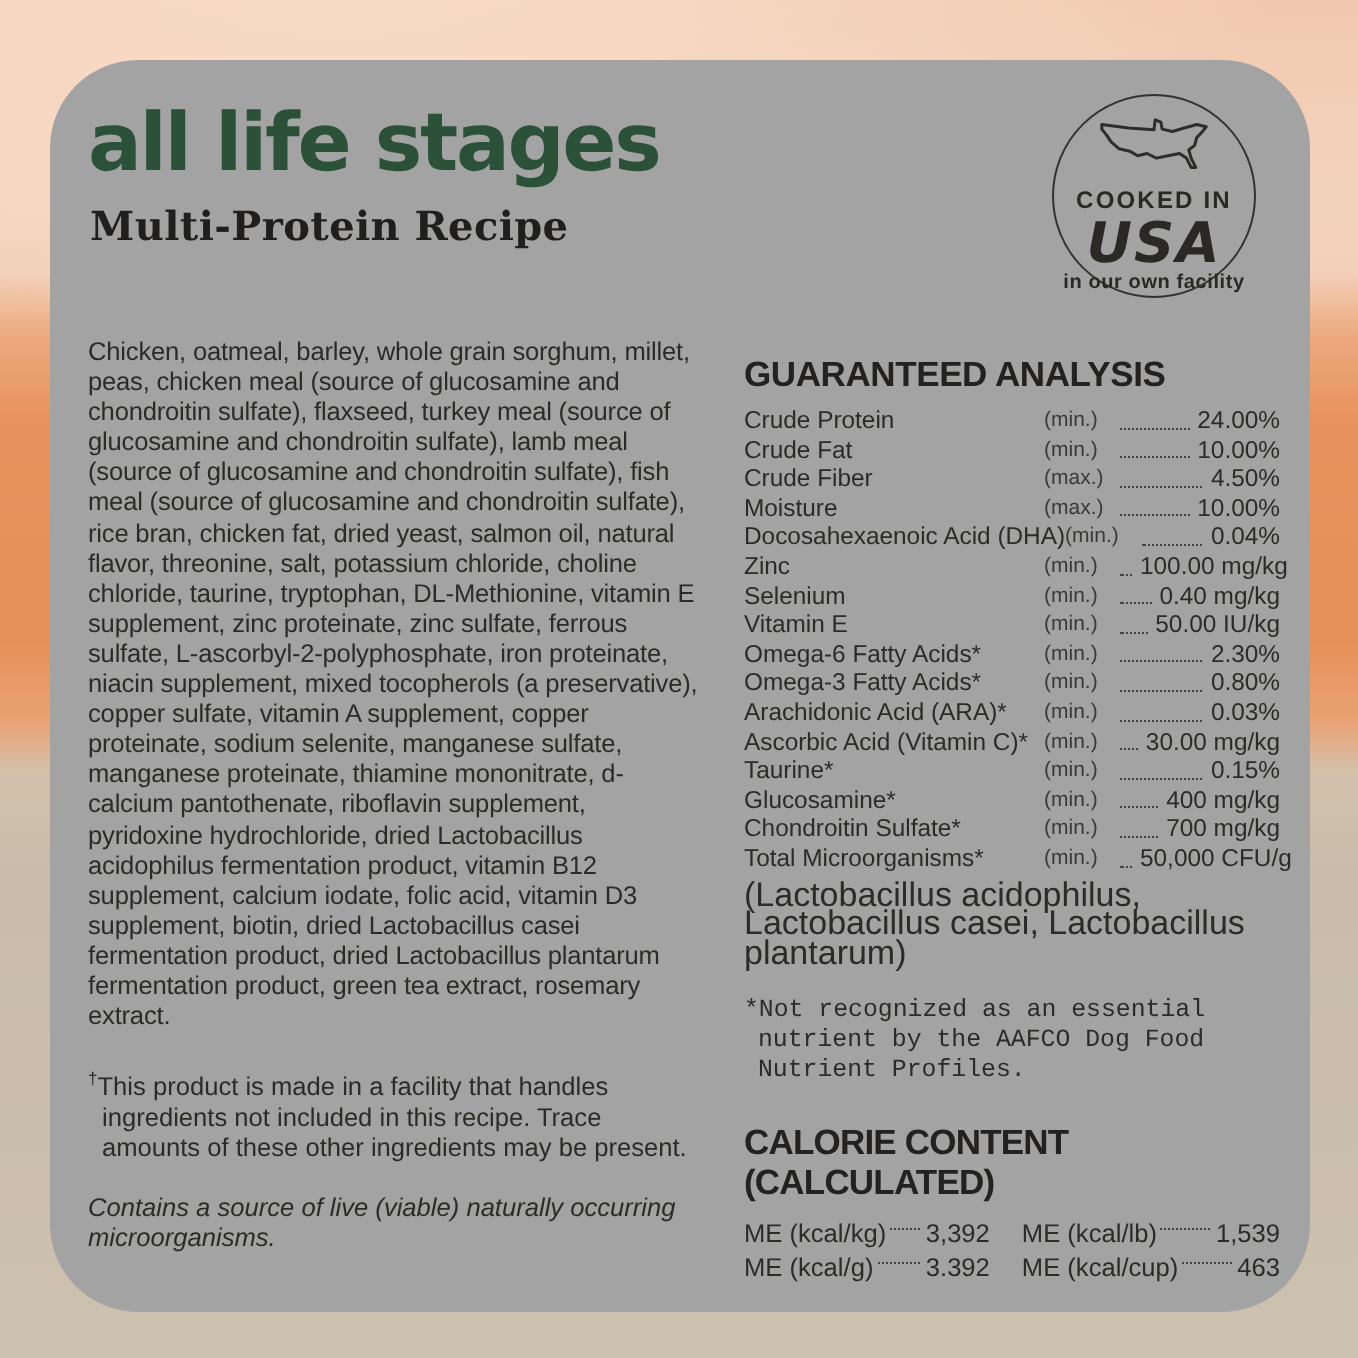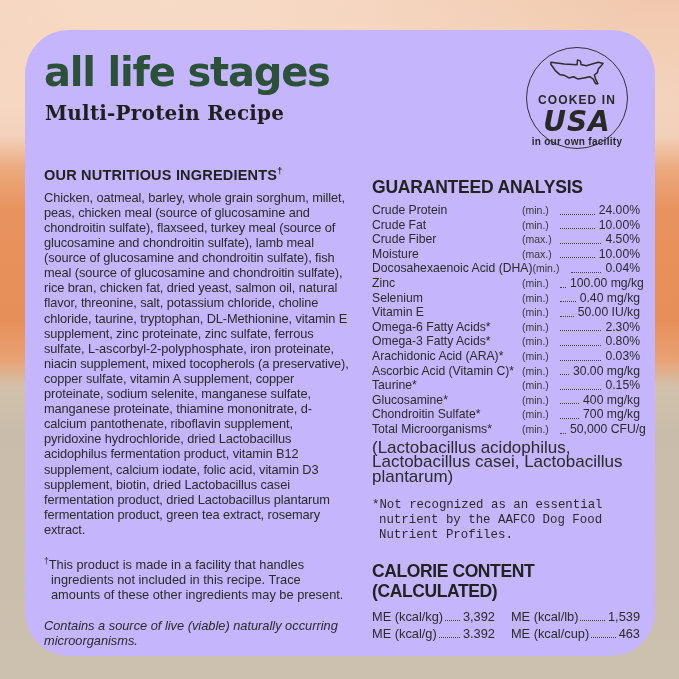--- a/index.html
+++ b/index.html
@@ -8,21 +8,21 @@
     font-family:"Liberation Sans",sans-serif;color:#2c2b28;
     background:
       radial-gradient(120% 55% at 25% -8%, rgba(255,240,228,.6), rgba(255,240,228,0) 60%),
       linear-gradient(180deg,
         #f1c9ae 0%, #f4d3bd 15%, #f3d0b9 20%,
         #eba87c 25%, #e8925d 31%, #e68f58 47%,
         #e9a273 53%, #d2c2ac 57%, #c9bcaa 64%, #ccc0af 100%);
   }
   .card{
     position:absolute;left:25px;top:30px;width:630px;height:626px;
-    background:#c4b5fd;border-radius:44px;box-sizing:border-box;
+    background:#a3a3a3;border-radius:44px;box-sizing:border-box;
     padding:20px 15px 18px 19px;
   }
   
   .hdr{display:flex;justify-content:space-between;align-items:flex-start;}
   .title{
     margin:0;font-family:"DejaVu Sans",sans-serif;font-weight:800;
     font-size:40px;line-height:44px;letter-spacing:-1.2px;color:#2b5239;
   }
   .subtitle{
     margin:7px 0 0 1px;font-family:"DejaVu Serif","Liberation Serif",serif;
@@ -53,21 +53,21 @@
   .ga{margin-top:6px;}
   .ga-row{display:flex;align-items:flex-end;line-height:14.6px;font-size:12.2px;}
   .ga-label{flex:0 0 150px;white-space:nowrap;}
   .ga-min{flex:0 0 36px;font-size:10.5px;color:#3a3936;white-space:nowrap;}
   .ga-leader{flex:1 1 8px;min-width:6px;border-bottom:1.6px dotted #45423d;margin:0 4px 3px 2px;}
   .ga-value{white-space:nowrap;text-align:right;}
   .ga-note{margin:4px 0 2px;font-size:17px;line-height:14.8px;}
   .ga-foot{margin:13px 0 0;font-size:12.4px;line-height:15px;padding-left:7px;text-indent:-7px;font-family:Liberation Mono, monospace;}
   .cal-head{margin-top:18px;font-size:17.5px;letter-spacing:-0.4px;line-height:20px;}
   .cal{display:grid;grid-template-columns:1fr 1.05fr;column-gap:16px;row-gap:2px;margin-top:8px;}
-  .cal-row{display:flex;align-items:flex-end;font-size:12.8px;line-height:15px;}
+  .cal-row{display:flex;align-items:center;font-size:12.8px;line-height:15px;}
   .cal-leader{flex:1 1 6px;min-width:6px;border-bottom:1.6px dotted #45423d;margin:0 3px 3px 2px;}
 </style>
 </head>
 <body>
 
 <div class="card">
 
   <header class="hdr">
     <div>
       <h1 class="title">all life stages</h1>
@@ -81,21 +81,20 @@
       </span>
       <div class="badge-l1">COOKED IN</div>
       <div class="badge-l2">USA</div>
       <div class="badge-l3">in our own facility</div>
     </div>
   </header>
 
   <div class="cols">
 
     <section class="col-left">
-      <h3 class="ing-head"><span>OUR NUTRITIOUS INGREDIENTS</span><sup>†</sup></h3>
       <p class="ing-text">Chicken, oatmeal, barley, whole grain sorghum, millet, peas, chicken meal (source of glucosamine and chondroitin sulfate), flaxseed, turkey meal (source of glucosamine and chondroitin sulfate), lamb meal (source of glucosamine and chondroitin sulfate), fish meal (source of glucosamine and chondroitin sulfate), rice bran, chicken fat, dried yeast, salmon oil, natural flavor, threonine, salt, potassium chloride, choline chloride, taurine, tryptophan, DL-Methionine, vitamin E supplement, zinc proteinate, zinc sulfate, ferrous sulfate, L-ascorbyl-2-polyphosphate, iron proteinate, niacin supplement, mixed tocopherols (a preservative), copper sulfate, vitamin A supplement, copper proteinate, sodium selenite, manganese sulfate, manganese proteinate, thiamine mononitrate, d-calcium pantothenate, riboflavin supplement, pyridoxine hydrochloride, dried Lactobacillus acidophilus fermentation product, vitamin B12 supplement, calcium iodate, folic acid, vitamin D3 supplement, biotin, dried Lactobacillus casei fermentation product, dried Lactobacillus plantarum fermentation product, green tea extract, rosemary extract.</p>
       <p class="fn"><sup>†</sup><span>This product is made in a facility that handles ingredients not included in this recipe. Trace amounts of these other ingredients may be present.</span></p>
       <p class="fn2">Contains a source of live (viable) naturally occurring microorganisms.</p>
     </section>
 
     <section class="col-right">
       <h3 class="ga-head">GUARANTEED ANALYSIS</h3>
 
       <div class="ga">
         <div class="ga-row">

